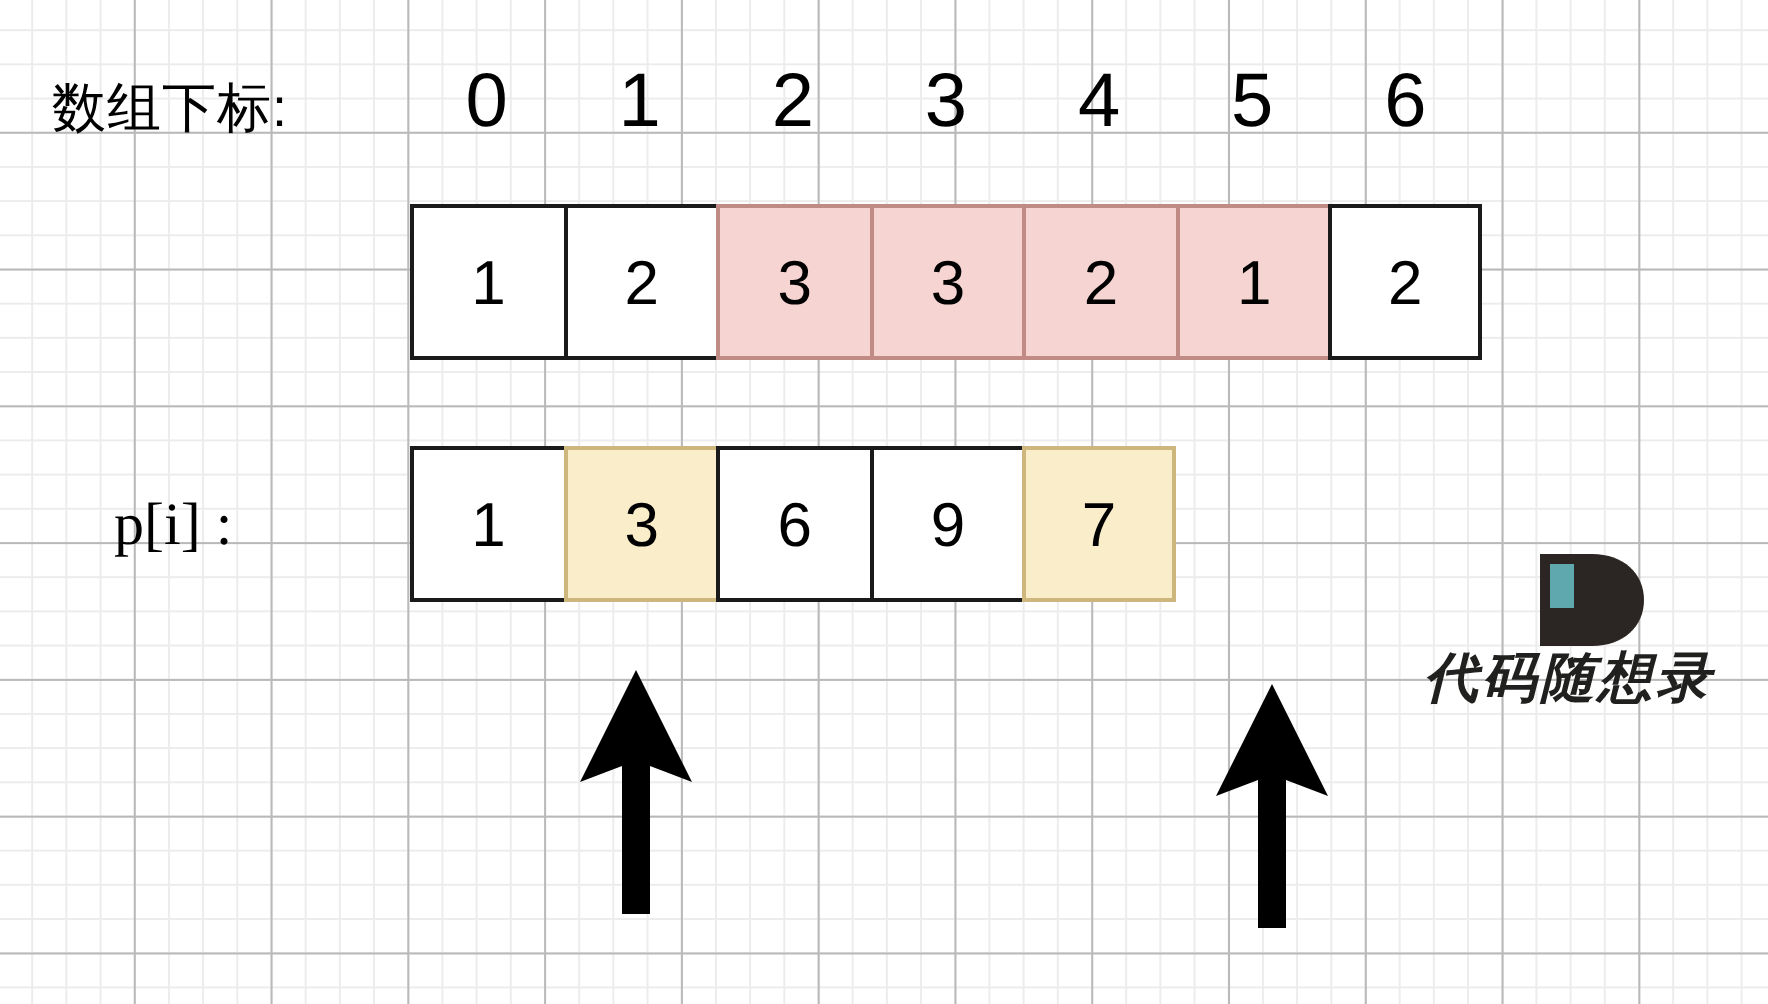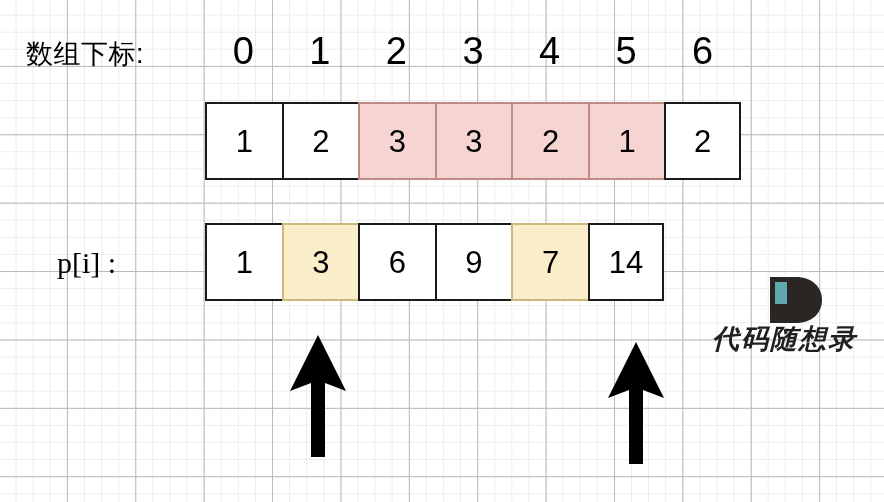--- a/index.html
+++ b/index.html
@@ -191,21 +191,20 @@
   </div>
 
   <div id="p-label" class="row-label">p[i] :</div>
 
   <div id="p-row" class="row array-row">
     <div class="cell">1</div>
     <div class="cell hl-yellow">3</div>
     <div class="cell">6</div>
     <div class="cell">9</div>
     <div class="cell hl-yellow">7</div>
-    <div class="cell">14</div>
   </div>
 
   <svg class="arrow" style="left:286px; top:333px;" width="64" height="126" viewBox="0 0 64 126">
     <path d="M32 2 L60 58 L39 50 L39 124 L25 124 L25 50 L4 58 Z" fill="#000000"></path>
   </svg>
 
   <svg class="arrow" style="left:604px; top:340px;" width="64" height="126" viewBox="0 0 64 126">
     <path d="M32 2 L60 58 L39 50 L39 124 L25 124 L25 50 L4 58 Z" fill="#000000"></path>
   </svg>
 

